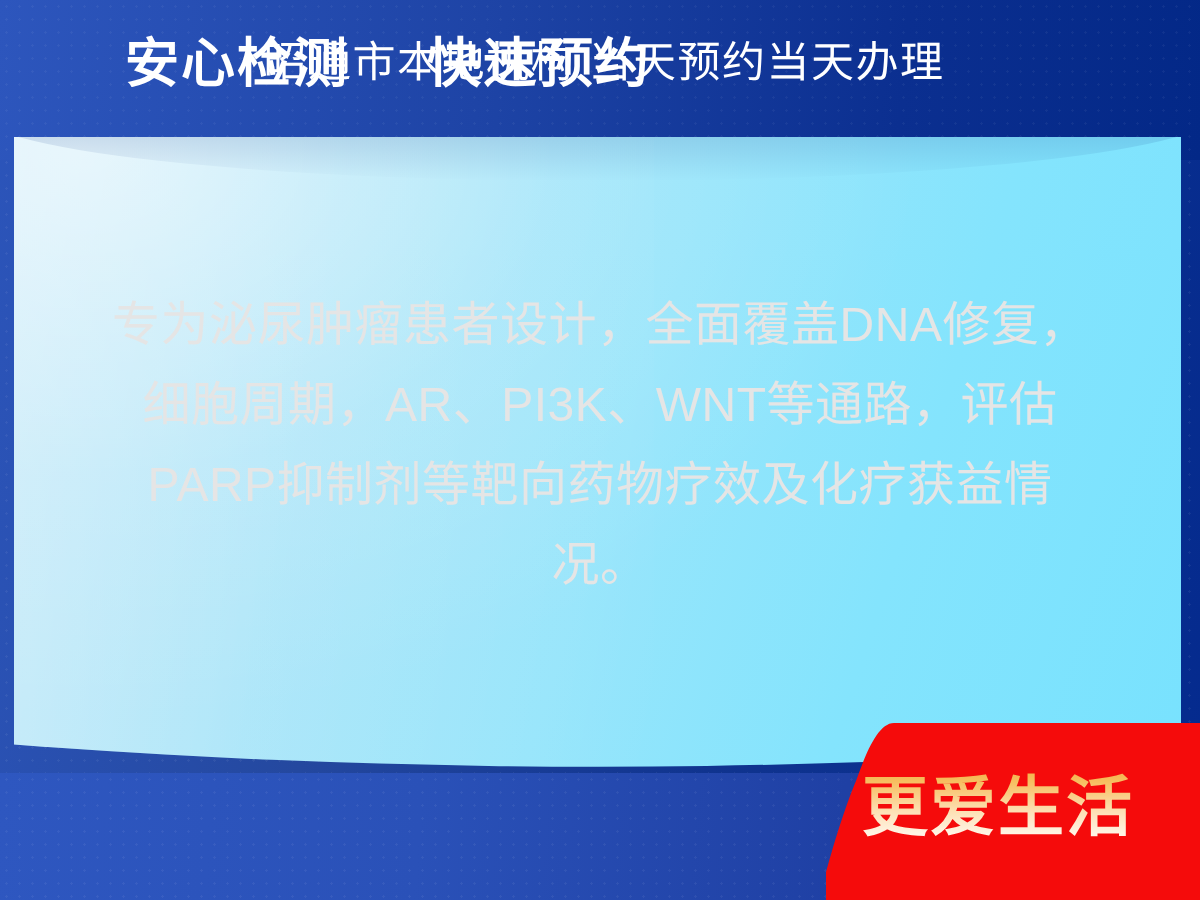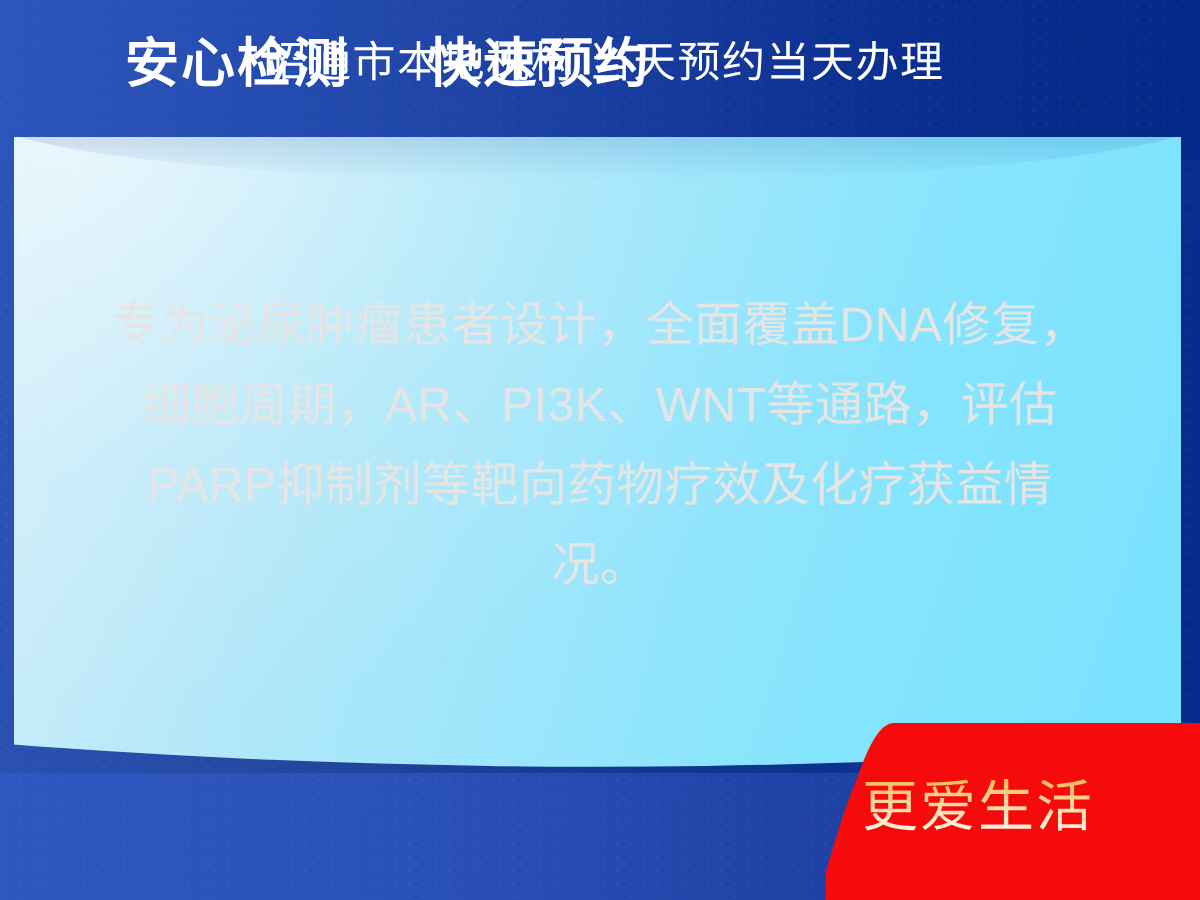--- a/index.html
+++ b/index.html
@@ -154,23 +154,23 @@
     position: absolute;
     inset: 0;
     background: #f50b0b;
     clip-path: path("M 68 0 L 374 0 L 374 177 L 0 177 L 0 150 C 0 150 14 96 30 58 C 40 30 52 0 68 0 Z");
   }
   .badge-text {
     position: absolute;
     left: 36px;
     top: 40px;
     width: 330px;
-    font-size: 56px;
+    font-size: 66px;
     line-height: 88px;
-    font-weight: 400;
+    font-weight: 700;
     letter-spacing: 2px;
     white-space: nowrap;
     background: linear-gradient(to bottom, #f2a838 0%, #f7bf62 22%, #fde0b4 55%, #fff4e4 80%, #fffaf2 100%);
     -webkit-background-clip: text;
     background-clip: text;
     color: transparent;
     -webkit-text-fill-color: transparent;
   }
 </style>
 </head>

